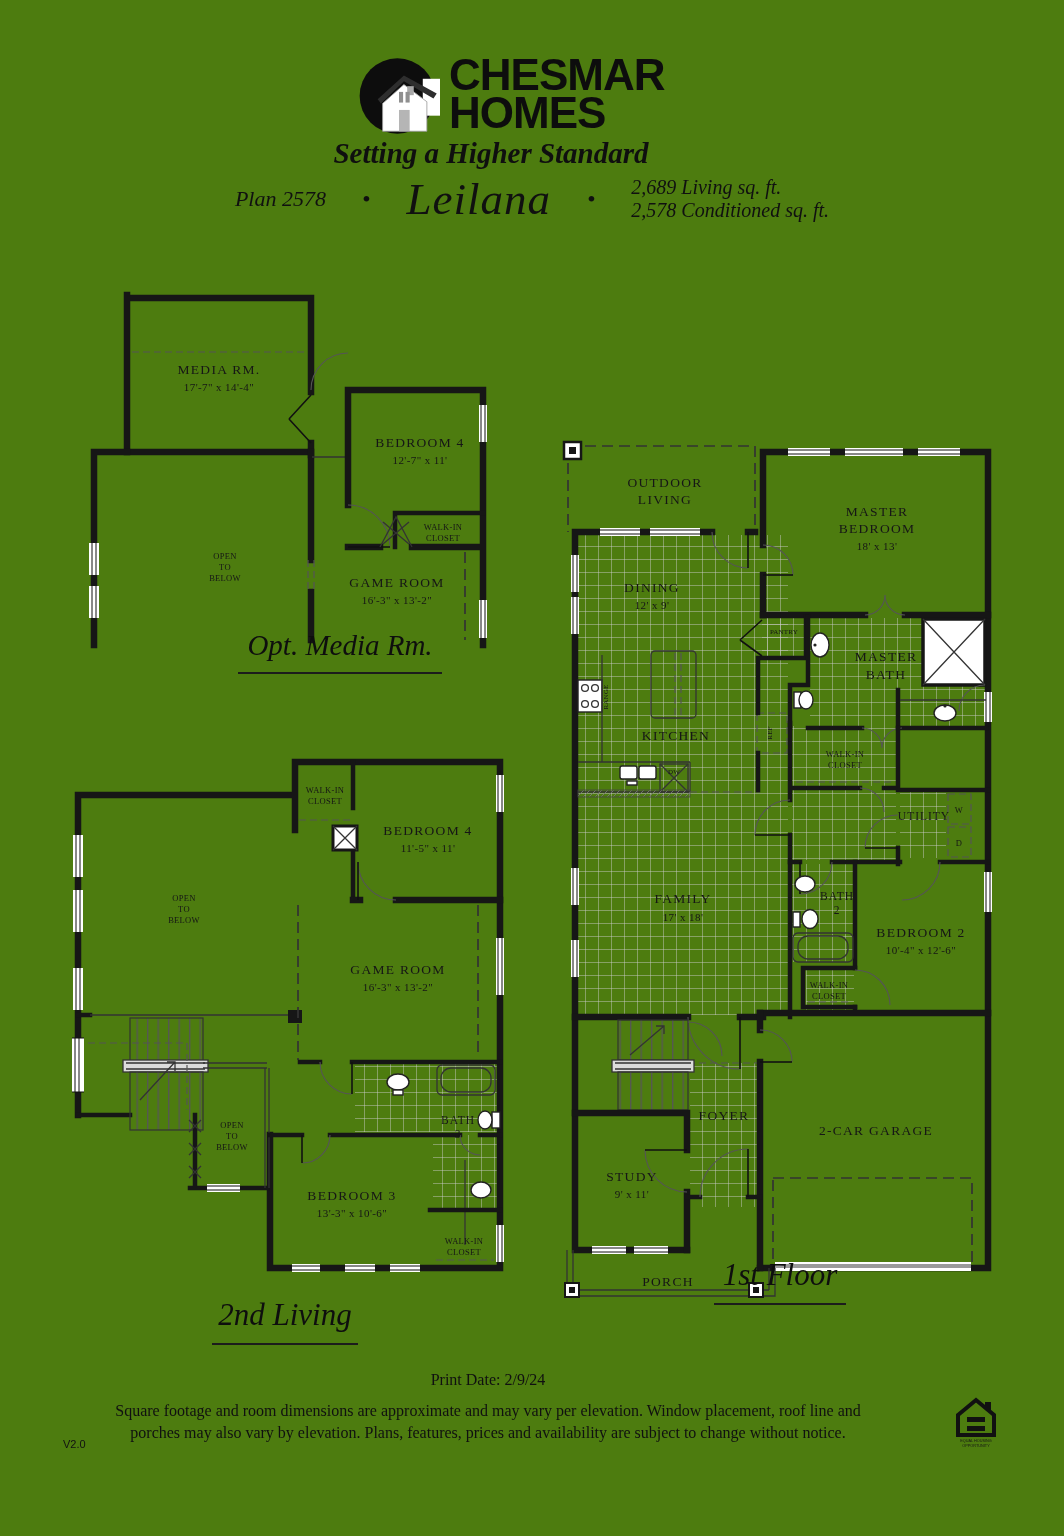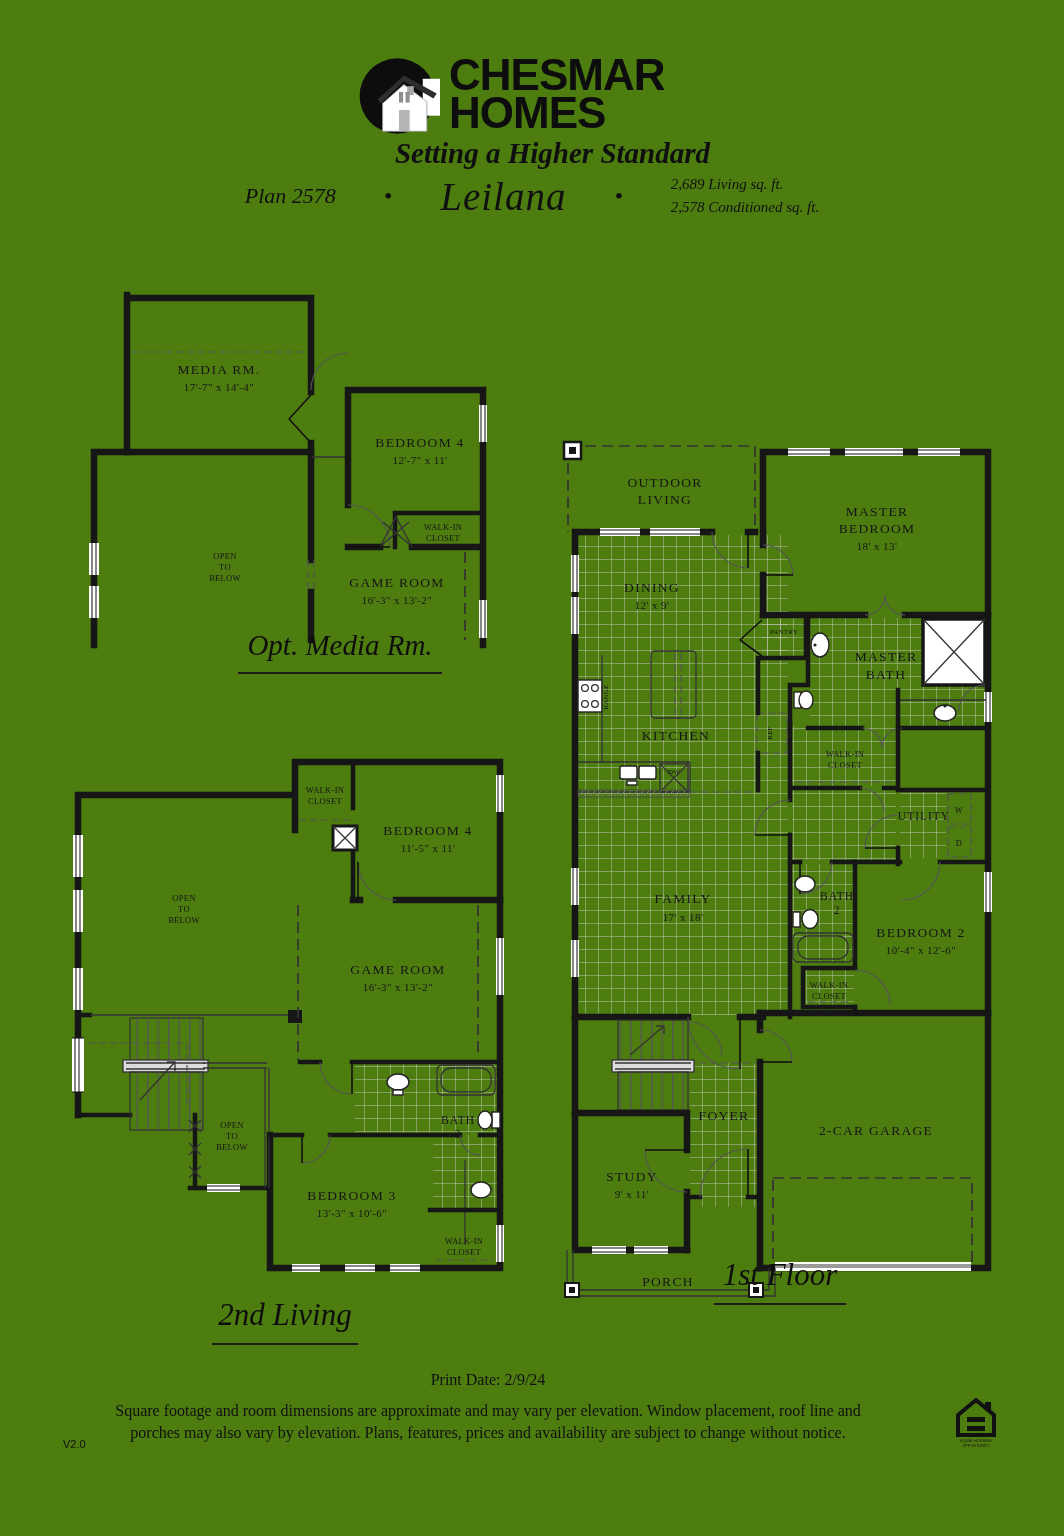--- a/index.html
+++ b/index.html
@@ -4,28 +4,28 @@
 <style>
   html,body{margin:0;padding:0;background:#fff;}
   .page{position:relative;width:1064px;height:1536px;background:#4d7c0f;overflow:hidden;
         font-family:"Liberation Serif",serif;color:#111;}
 
   
   .logo-row{position:absolute;left:358px;top:55px;display:flex;align-items:flex-start;}
   svg.logo{width:82px;height:82px;}
   .brand{margin-left:9px;margin-top:1px;font-family:"Liberation Sans",sans-serif;
          font-weight:bold;font-size:44px;line-height:38px;letter-spacing:-1px;color:#0d0d0d;}
-  .tagline{position:absolute;left:290px;top:137px;width:420px;text-align:right;
+  .tagline{position:absolute;left:281px;top:137px;width:420px;text-align:center;
            font:italic bold 29px "Liberation Serif",serif;color:#0f0f0f;}
   .plan-line{position:absolute;left:0;top:173px;width:1064px;display:flex;
-             justify-content:center;align-items:center;gap:48px;font-style:italic;color:#101010;}
+             justify-content:center;align-items:center;gap:36px;font-style:italic;color:#101010;}
   .plan-number{font-size:22px;}
   .bullet{font-size:24px;}
-  .plan-name{font-size:39px;letter-spacing:1px;}
-  .sqft{font-size:15px;line-height:23px;}
+  .plan-name{font-size:45px;letter-spacing:1px;}
+  .sqft{font-size:20px;line-height:23px;}
 
   
   .floor-title{position:absolute;font:italic 31px "Liberation Serif",serif;color:#0e0e0e;
                text-align:center;border-bottom:2.5px solid #1c1c1c;padding-bottom:10px;}
   #title-opt{left:238px;top:629px;width:204px;font-size:29px;}
   #title-2nd{left:212px;top:1297px;width:146px;}
   #title-1st{left:714px;top:1257px;width:132px;}
 
   
   svg.plan{position:absolute;overflow:visible;}

